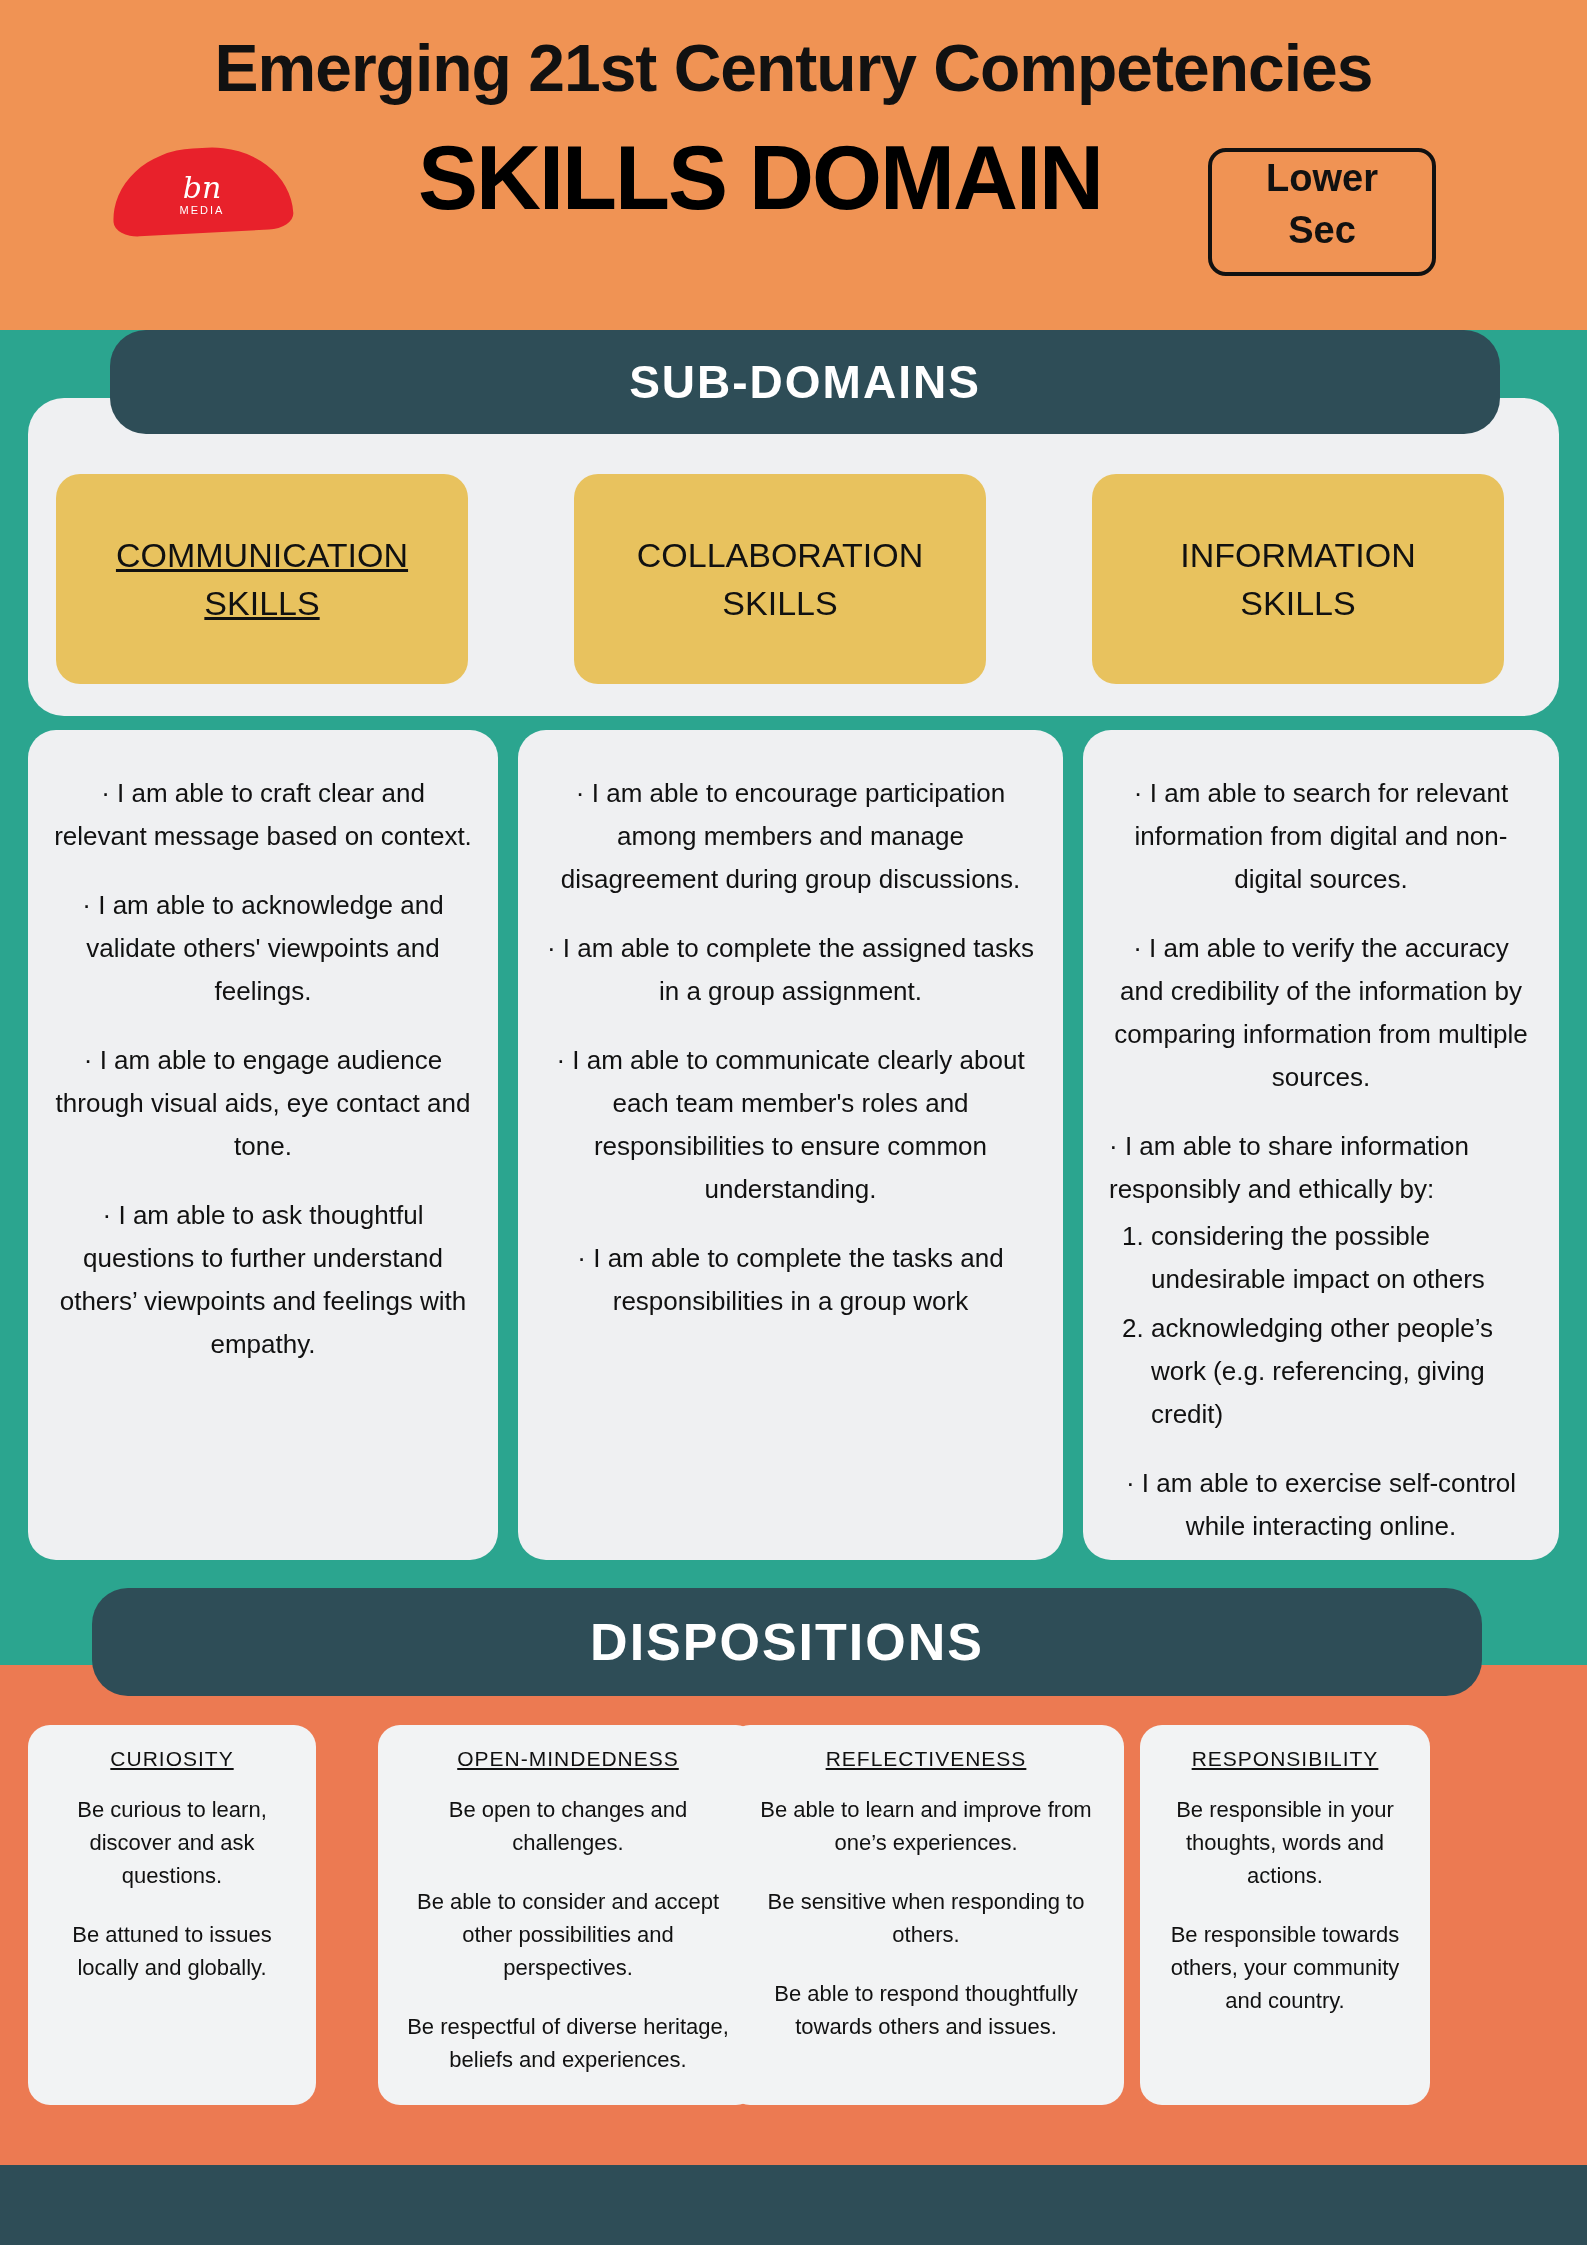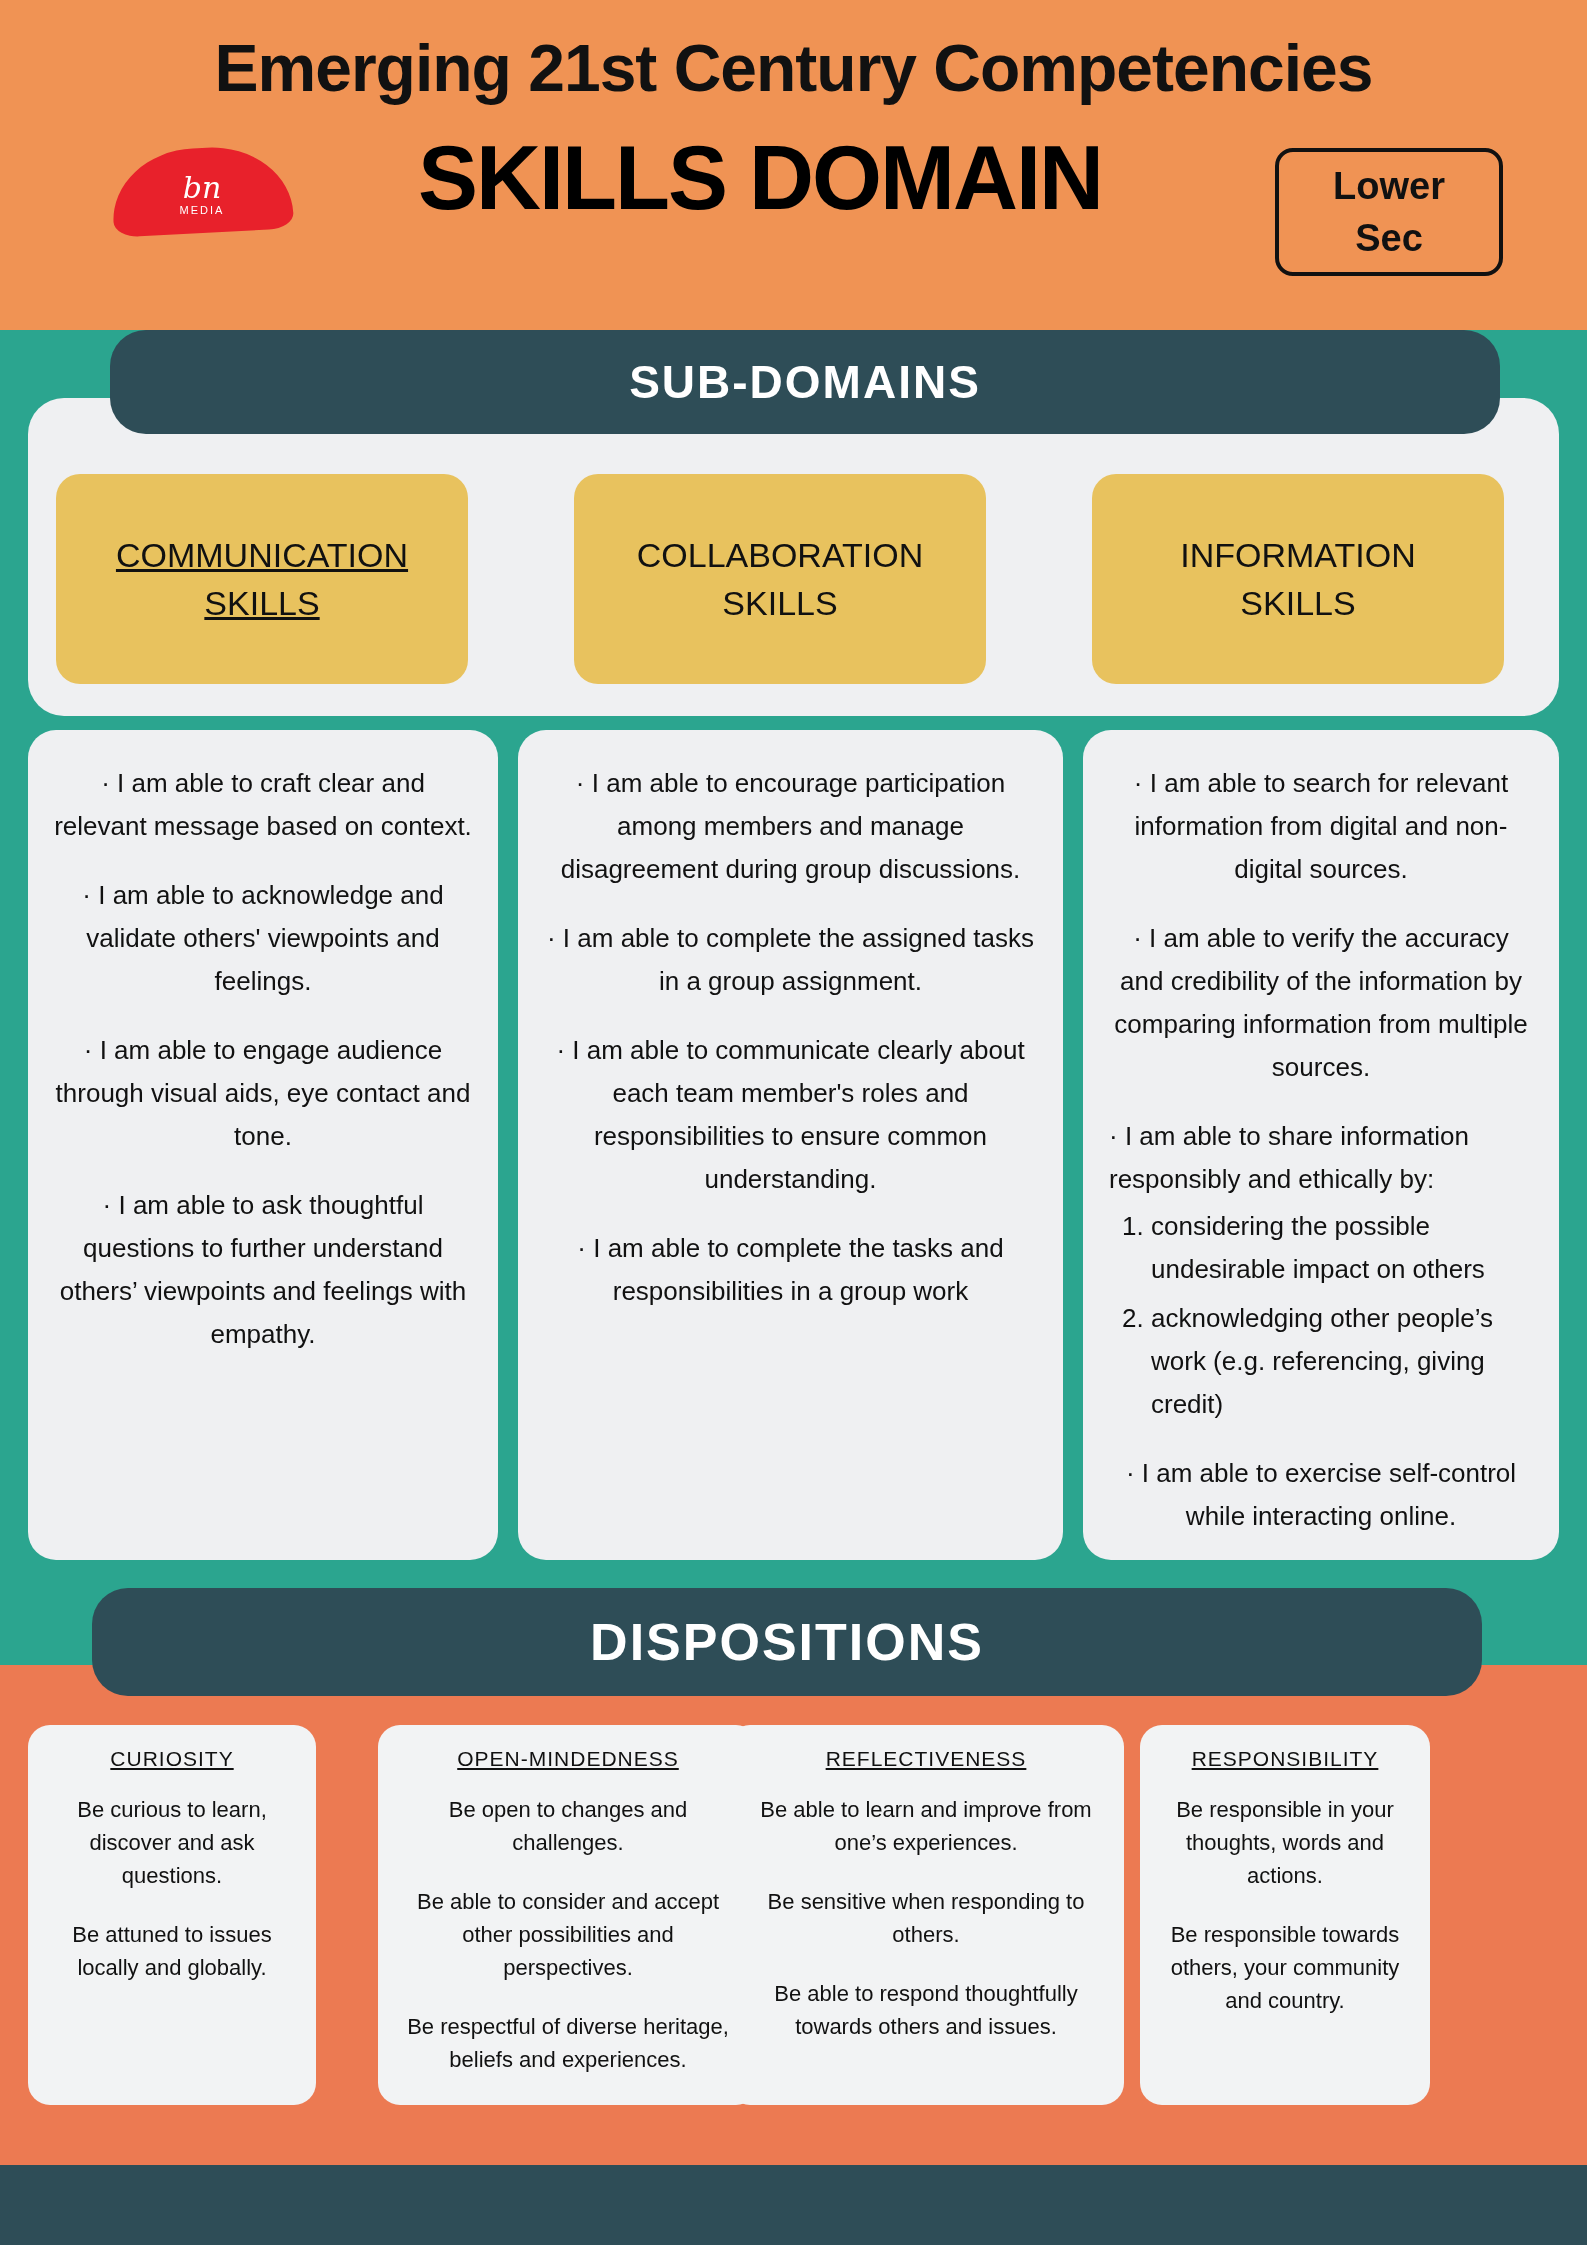--- a/index.html
+++ b/index.html
@@ -98,31 +98,30 @@
     position: absolute;
     left: 0; top: 56px;
     width: 180px;
     text-align: center;
     color: #fff;
     font-size: 11px;
     letter-spacing: 2px;
   }
   .level-badge {
     position: absolute;
-    left: 1275px;
+    left: 1208px;
     top: 148px;
     width: 228px;
     height: 128px;
     border: 4px solid #111;
     border-radius: 18px;
     box-sizing: border-box;
     display: flex;
     flex-direction: column;
     align-items: center;
-    justify-content: center;
     color: #111;
     font-size: 38px;
     font-weight: bold;
     line-height: 52px;
   }
 
   
   .subdomain-panel {
     position: absolute;
     left: 28px;
@@ -185,21 +184,21 @@
     box-sizing: border-box;
     padding: 28px 26px;
     font-size: 26px;
     line-height: 43px;
     color: #111;
     text-align: center;
   }
   .skill-col.s1 { left: 28px;  width: 470px; height: 830px; }
   .skill-col.s2 { left: 518px; width: 545px; height: 830px; }
   .skill-col.s3 { left: 1083px;width: 476px; height: 830px; }
-  .skill-col p { margin: 4px 0 26px 0; }
+  .skill-col p { margin: 14px 0 26px 0; }
   .skill-col ol {
     margin: 4px 0 0 0;
     padding-left: 42px;
     text-align: left;
   }
   .skill-col ol li { margin-bottom: 6px; }
   .left-al { text-align: left; }
 
   
   .disp-card {

